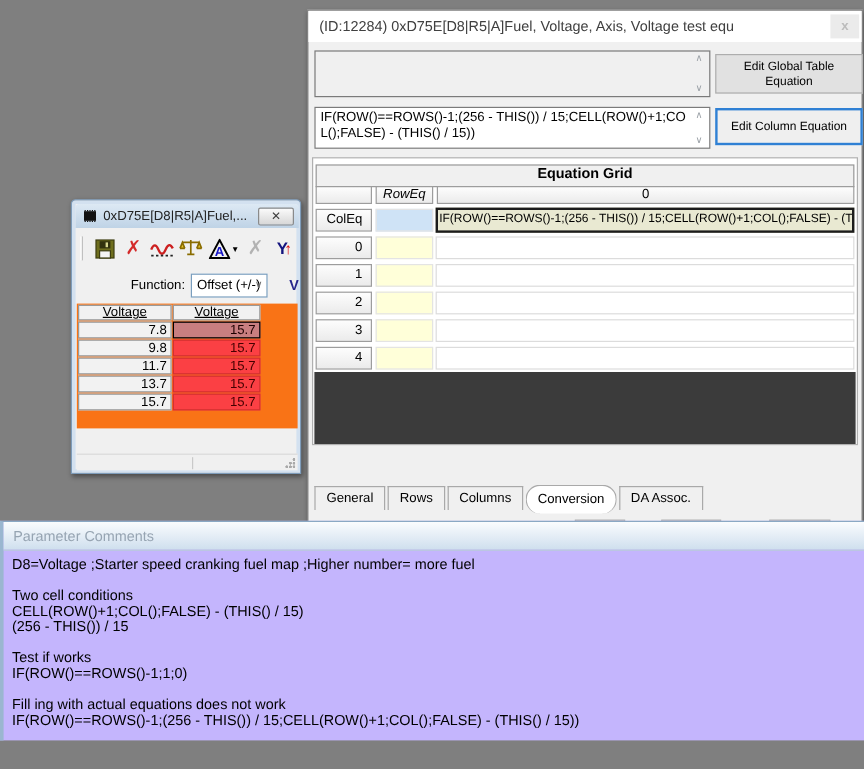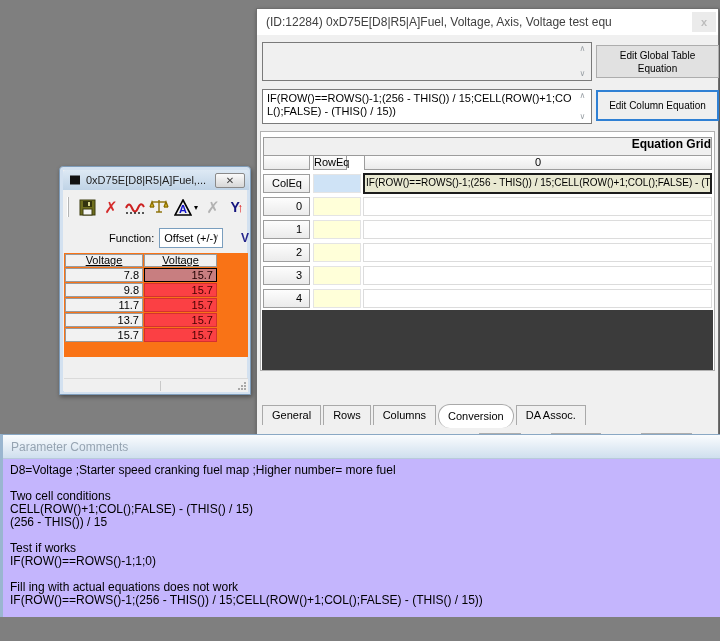--- a/index.html
+++ b/index.html
@@ -14,21 +14,21 @@
   .dialog-close { right:2px; top:3px; width:24px; height:20px; background:#ebebeb; color:#bcbcbc; font-size:11px; text-align:center; line-height:20px; font-weight:bold; }
 
   .eq-box { background:#f0f0f0; border:1px solid #7a7a7a; font-size:11px; color:#000; padding:2px 16px 2px 4px; word-break:break-all; line-height:13px; }
   .eq-box.white { background:#ffffff; }
   .spinner { position:absolute; right:2px; top:2px; bottom:2px; width:13px; display:flex; flex-direction:column; justify-content:space-between; align-items:center; color:#9aa0a6; font-size:8px; line-height:8px; }
   .side-btn { background:#e1e1e1; border:1px solid #adadad; font-size:10px; color:#000; display:flex; align-items:center; justify-content:center; text-align:center; line-height:13px; padding:0 4px; }
   .side-btn.focused { border:2px solid #2f80d4; background:#efefef; }
 
   
   .grid-box { left:3px; top:122px; width:455px; height:240px; background:#ffffff; border:1px solid #b0b0b0; }
-  .grid-title { left:2px; top:5px; width:449px; height:19px; background:#f0f0f0; border:1px solid #9a9a9a; text-align:right; font-weight:bold; font-size:12px; line-height:13px; color:#000; }
+  .grid-title { left:2px; top:5px; width:449px; height:19px; background:#f0f0f0; border:1px solid #9a9a9a; text-align:center; font-weight:bold; font-size:12px; line-height:13px; color:#000; }
   .hdr-cell { background:linear-gradient(#fdfdfd,#ebebeb); border:1px solid #9d9d9d; font-size:11px; color:#000; text-align:center; line-height:13px; }
   .rowhdr { background:linear-gradient(#fdfdfd,#ebebeb); border:1px solid #9d9d9d; font-size:11px; color:#000; text-align:right; padding-right:7px; line-height:17px; }
   .cell-blue { background:#cfe3f6; border:1px solid #e4e4e4; }
   .cell-yellow { background:#ffffd9; border:1px solid #e4e4e4; }
   .cell-white { background:#ffffff; border:1px solid #dcdcdc; }
   .cell-eq { background:#e9e9d2; border:2px solid #1c1c1c; font-size:10px; line-height:15px; color:#000; white-space:nowrap; overflow:hidden; padding:0 1px; }
   .grid-dark { left:1px; top:178px; width:451px; height:60px; background:#3b3b3b; }
 
   
   .tabbar { left:5px; top:396px; height:22px; display:flex; align-items:flex-start; }
@@ -201,21 +201,21 @@
         <span>∧</span>
         <span>∨</span>
       </div>
   </div>
   <div class="abs side-btn focused" style="left:339px; top:81px; width:123px; height:31px;">Edit Column Equation</div>
 
   <div class="abs grid-box">
     <div class="abs grid-title">Equation Grid</div>
 
     <div class="abs hdr-cell" style="left:2px;  top:23px; width:47px;  height:15px;"></div>
-    <div class="abs hdr-cell" style="left:52px; top:23px; width:34px;  height:15px;">RowEq</div>
+    <div class="abs hdr-cell" style="left:52px; top:23px; width:48px;  height:15px;font-style:italic;">RowEq</div>
     <div class="abs hdr-cell" style="left:103px;top:23px; width:348px; height:15px;">0</div>
 
     <div class="abs rowhdr" style="left:2px;  top:42px; width:47px; height:19px;">ColEq</div>
     <div class="abs cell-blue" style="left:52px; top:42px; width:48px; height:19px;"></div>
     <div class="abs cell-eq" style="left:102px; top:41px; width:349px; height:21px;">IF(ROW()==ROWS()-1;(256 - THIS()) / 15;CELL(ROW()+1;COL();FALSE) - (THIS() / 15))</div>
 
     <div class="abs rowhdr" style="left:2px; top:65px;  width:47px; height:19px;">0</div>
     <div class="abs cell-yellow" style="left:52px; top:65px;  width:48px; height:19px;"></div>
     <div class="abs cell-white" style="left:102px;top:65px;  width:349px; height:19px;"></div>
 

